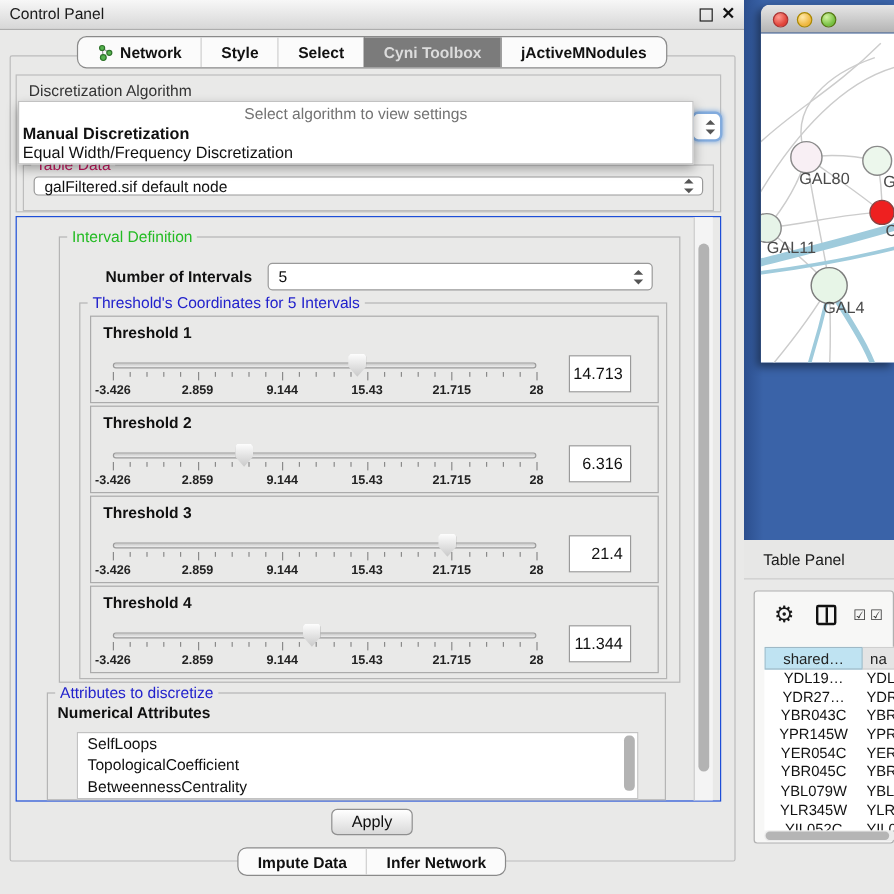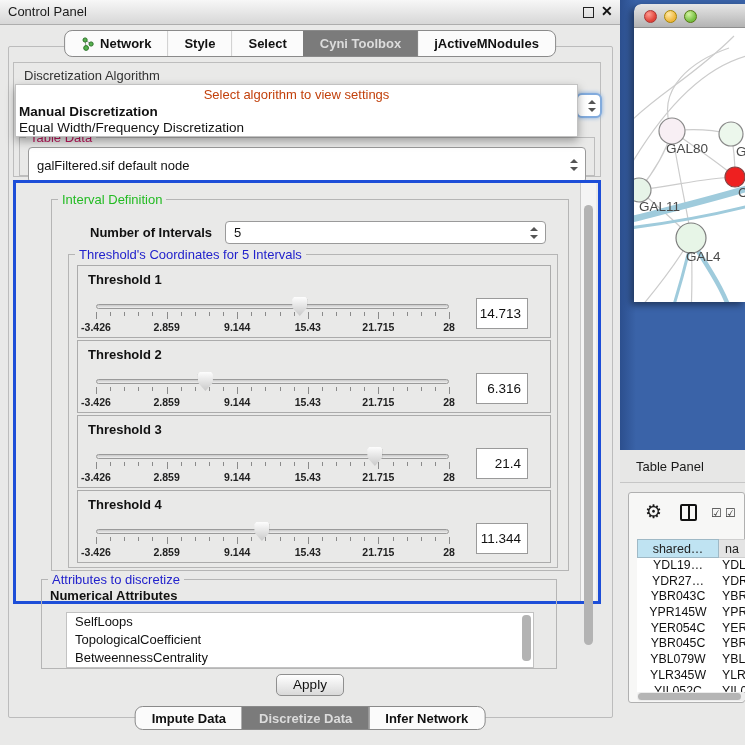--- a/index.html
+++ b/index.html
@@ -31,39 +31,39 @@
   
   #algo-group { position:absolute; left:13px; top:62px; width:588px; height:115px; border:1px solid #bdbdbd; }
   #algo-title { position:absolute; left:10px; top:5px; font-size:13px; color:#333; }
   #combo-fragment { position:absolute; left:576px; top:93px; width:26px; height:25px;
     border:2px solid #82abdd; border-radius:6px; background:#fff; box-shadow:0 0 4px #82abdd; z-index:4; }
   #combo-fragment .stepper { right:4px; }
 
   
   #algo-popup { position:absolute; left:15px; top:84px; width:563px; height:53px; background:#fff;
     border:1px solid #c2c2c2; box-shadow:0 4px 9px rgba(0,0,0,.35); z-index:40; }
-  #popup-hint { position:absolute; top:2px; left:0; width:100%; text-align:center; font-size:13px; color:#c2410c; }
+  #popup-hint { position:absolute; top:2px; left:0; width:100%; text-align:center; font-size:13px; color:#737373; }
   .popup-item { position:absolute; left:3px; font-size:13.5px; color:#111; white-space:nowrap; }
   #popup-item-0 { top:19px; font-weight:bold; }
   #popup-item-1 { top:35px; }
 
   
   #tabledata-group { position:absolute; left:19px; top:137px; width:576px; height:39px; border:1px solid #bdbdbd; }
   .titled-label { position:absolute; top:-8px; left:6px; background:#e9e9e8; padding:0 4px; font-size:13px; color:#be185d; white-space:nowrap; }
   .combo { position:absolute; background:#fff; border:1px solid #9a9a9a; border-radius:4px;
     font-size:13px; color:#111; padding-left:8px; display:flex; align-items:center; }
-  #tabledata-combo { left:8px; top:9px; right:8px; height:36px; }
+  #tabledata-combo { left:8px; top:9px; right:8px; height:16px; }
   .stepper { position:absolute; right:7px; top:50%; transform:translateY(-50%); width:9px; height:12px; }
   .stepper:before, .stepper:after { content:""; position:absolute; left:1px; border-left:4px solid transparent; border-right:4px solid transparent; }
   .stepper:before { top:0; border-bottom:4px solid #555; }
   .stepper:after { bottom:0; border-top:4px solid #555; }
 
   
-  #main-panel { position:absolute; left:13px; top:180px; width:588px; height:424px;
-    border:3px solid #1d4ed8; background:#e9e9e8; }
+  #main-panel { position:absolute; left:13px; top:180px; width:588px; height:488px;
+    border:1px solid #1d4ed8; background:#e9e9e8; }
   #v-scroll { position:absolute; left:564px; top:0; width:16px; height:100%; background:#f4f4f4; border-left:1px solid #c9c9c9; }
   #v-thumb { position:absolute; left:3px; top:22px; width:9px; height:440px; background:#b3b3b3; border-radius:5px; }
 
   .group-border { position:absolute; border:1px solid #b5b5b5; }
   .green-label { color:#23bb23; }
   .blue-label { color:#2222cc; }
   #interval-group { left:35px; top:16px; width:518px; height:372px; }
   #noi-label { position:absolute; left:38px; top:25px; font-size:13px; font-weight:bold; color:#111; }
   #noi-combo { left:173px; top:21px; width:321px; height:23px; }
   #thr-group { position:absolute; left:16px; top:54px; width:490px; height:314px; border:1px solid #b5b5b5; }
@@ -399,23 +399,20 @@
     <div id="v-scroll">
       <div id="v-thumb"></div>
     </div>
   </div>
 
   <div id="apply-btn">Apply</div>
 
   <div id="bottom-tabs" class="seg-tabs">
       <div class="seg-tab">
         <span>Impute Data</span>
-      </div>
-      <div class="seg-tab active">
-        <span>Discretize Data</span>
       </div>
       <div class="seg-tab">
         <span>Infer Network</span>
       </div>
     </div>
 </div>
 
 <div id="desktop">
   <div id="net-window">
     <div id="net-titlebar">

